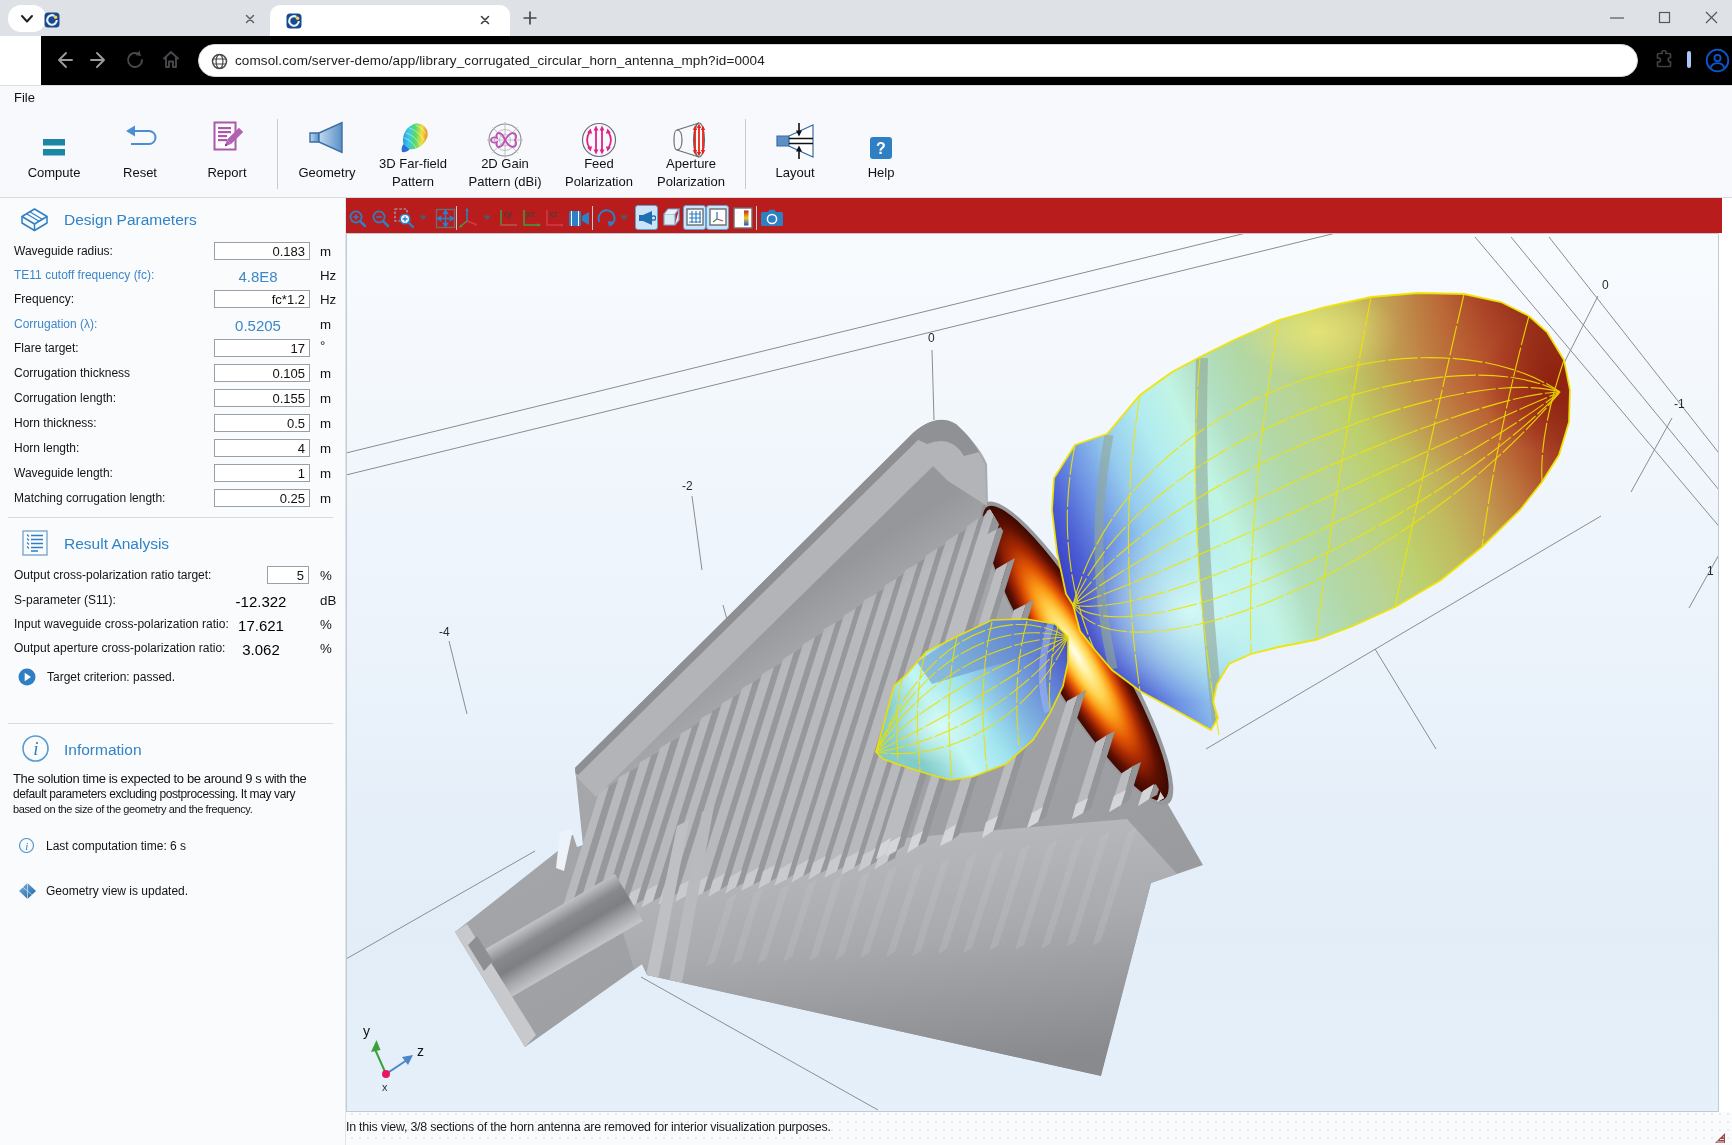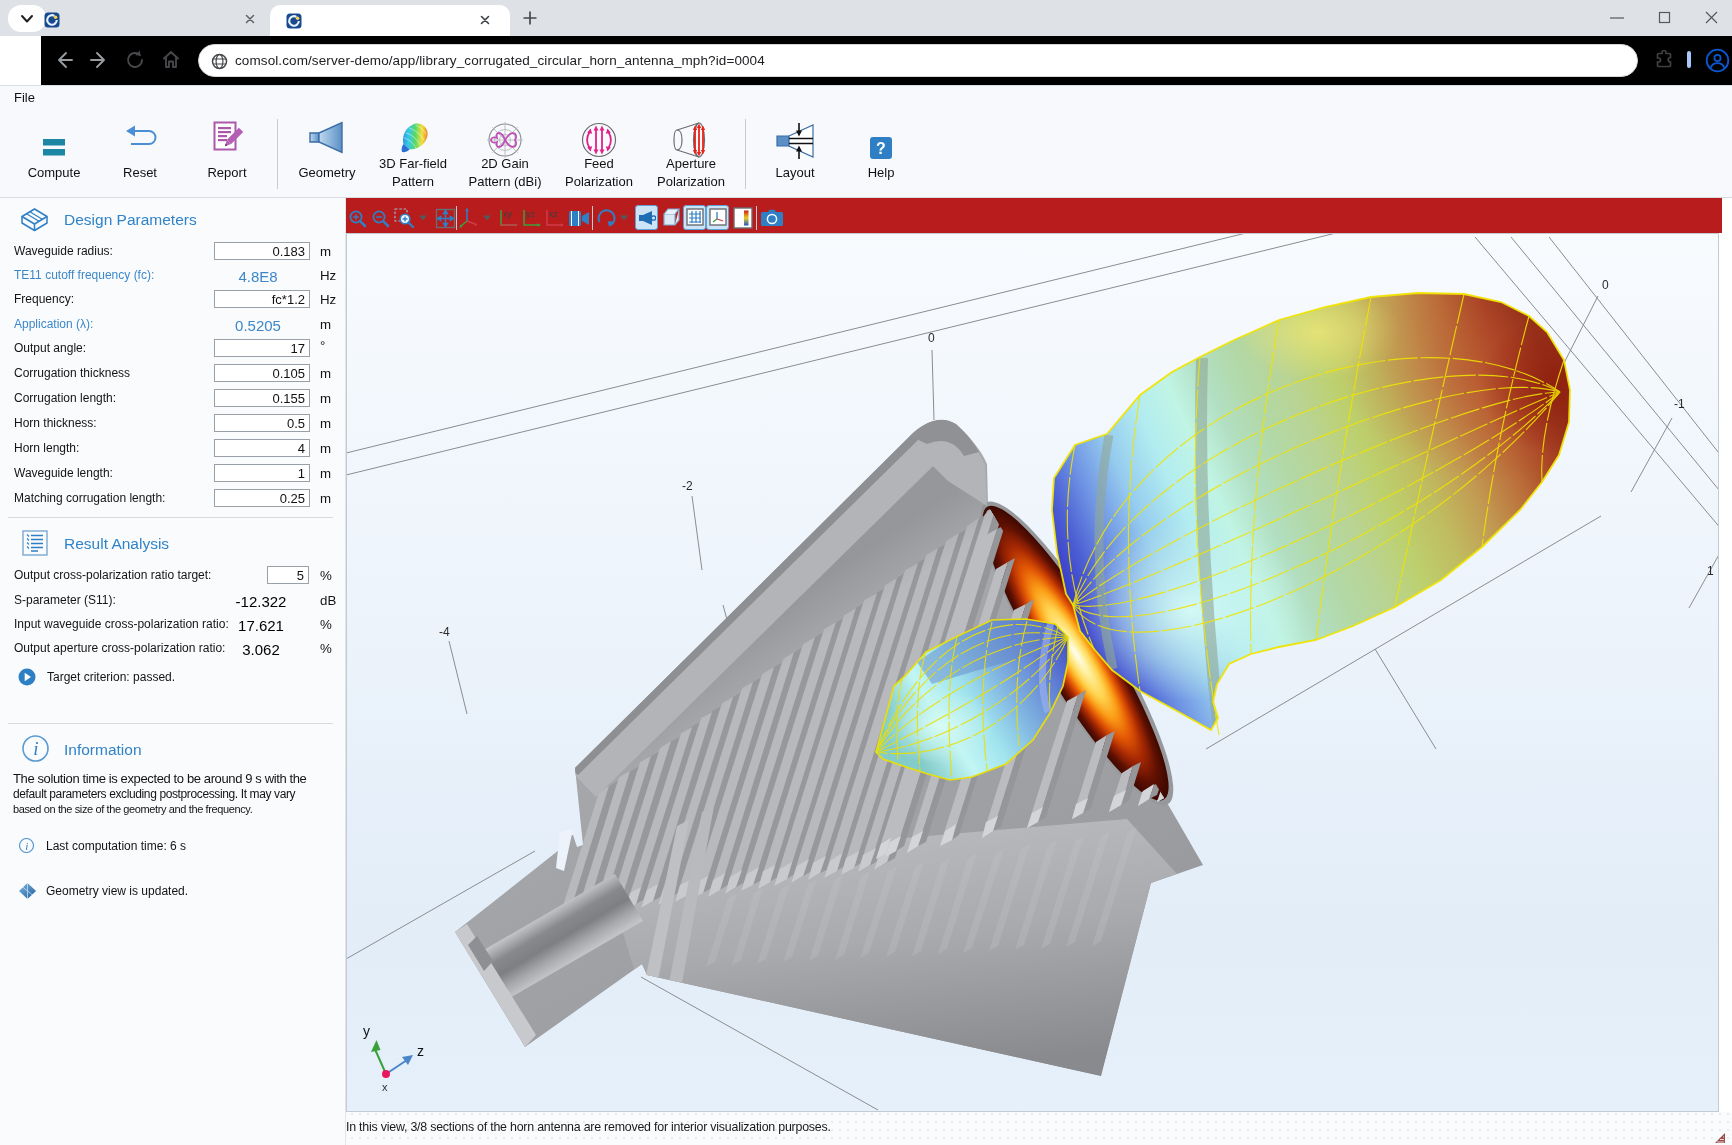--- a/index.html
+++ b/index.html
@@ -285,24 +285,24 @@
   <div class="sechead" style="left:64px;top:13px">Design Parameters</div>
   <div class="plabel" style="left:14px;top:46px">Waveguide radius:</div>
     <div class="pbox" style="left:214px;top:44px">0.183</div>
     <div class="punit" style="top:46px">m</div>
   <div class="plabel pblue" style="left:14px;top:70px">TE11 cutoff frequency (fc):</div>
     <div class="pval pblue" style="left:210px;top:70px">4.8E8</div>
     <div class="punit pblue" style="top:70px">Hz</div>
   <div class="plabel" style="left:14px;top:94px">Frequency:</div>
     <div class="pbox" style="left:214px;top:92px">fc*1.2</div>
     <div class="punit" style="top:94px">Hz</div>
-  <div class="plabel pblue" style="left:14px;top:119px">Application (λ):</div>
+  <div class="plabel pblue" style="left:14px;top:119px">Corrugation (λ):</div>
     <div class="pval pblue" style="left:210px;top:119px">0.5205</div>
     <div class="punit pblue" style="top:119px">m</div>
-  <div class="plabel" style="left:14px;top:143px">Output angle:</div>
+  <div class="plabel" style="left:14px;top:143px">Flare target:</div>
     <div class="pbox" style="left:214px;top:141px">17</div>
     <div class="punit" style="top:140px">°</div>
   <div class="plabel" style="left:14px;top:168px">Corrugation thickness</div>
     <div class="pbox" style="left:214px;top:166px">0.105</div>
     <div class="punit" style="top:168px">m</div>
   <div class="plabel" style="left:14px;top:193px">Corrugation length:</div>
     <div class="pbox" style="left:214px;top:191px">0.155</div>
     <div class="punit" style="top:193px">m</div>
   <div class="plabel" style="left:14px;top:218px">Horn thickness:</div>
     <div class="pbox" style="left:214px;top:216px">0.5</div>

